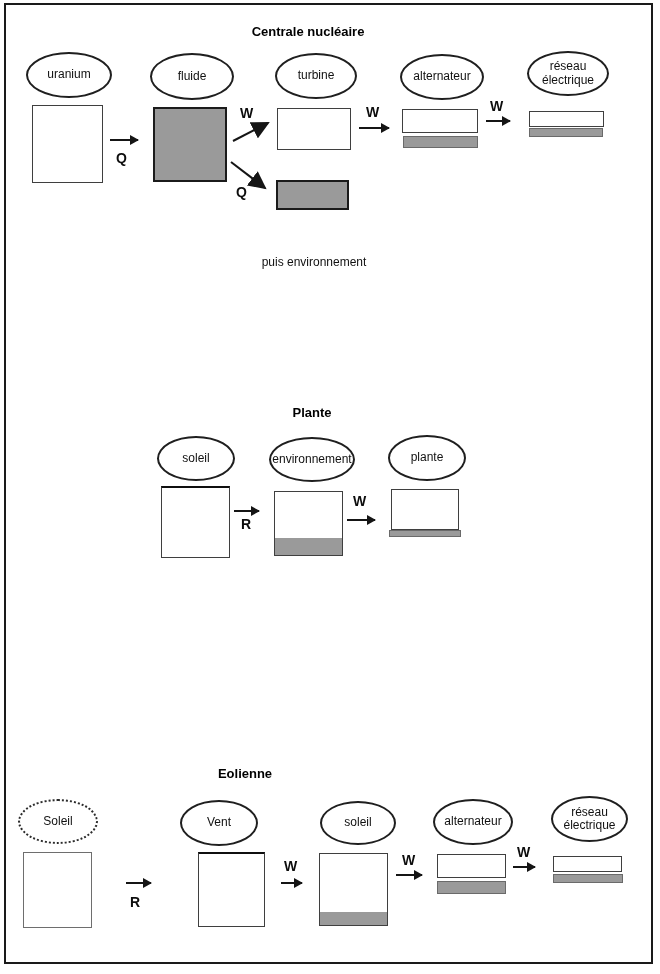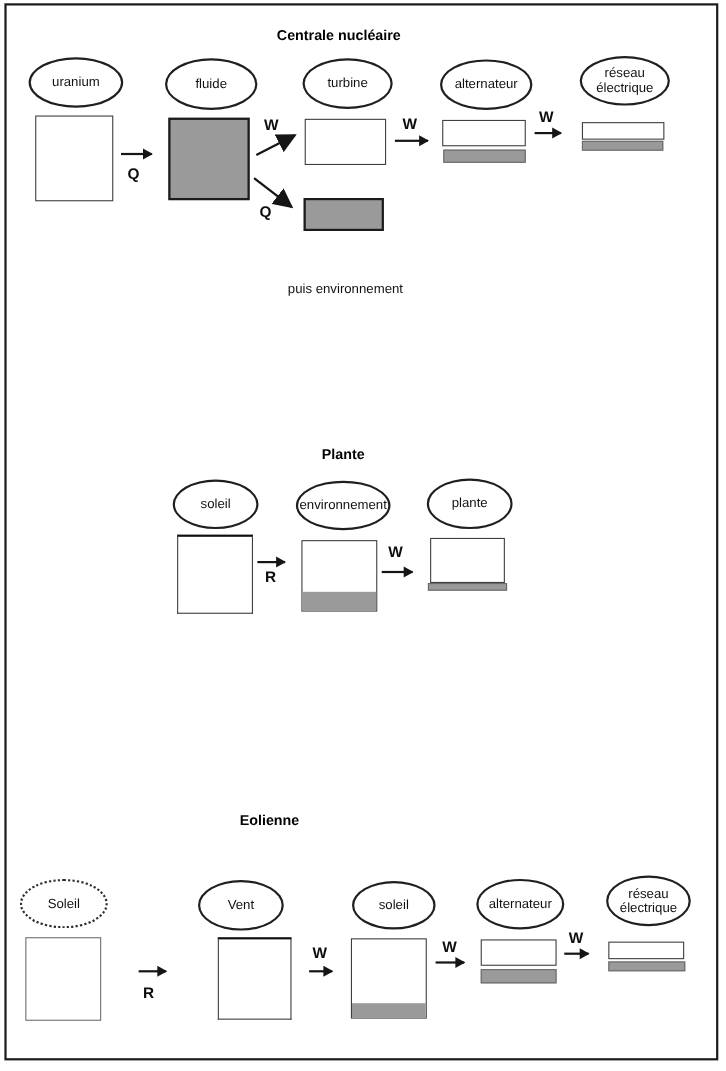--- a/index.html
+++ b/index.html
@@ -105,21 +105,21 @@
   </div>
   <div class="box" style="left:391px;top:489px;width:68px;height:41px;"></div>
   <div class="bar" style="left:389px;top:530px;width:72px;height:7px;"></div>
 
   <div class="arr" style="left:234px;top:510px;width:25px;"></div>
   <div class="elabel" style="left:241px;top:516px;">R</div>
 
   <div class="arr" style="left:347px;top:519px;width:28px;"></div>
   <div class="elabel" style="left:353px;top:493px;">W</div>
 
-  <div class="title" style="left:195px;top:738px;width:100px;">Eolienne</div>
+  <div class="title" style="left:195px;top:766px;width:100px;">Eolienne</div>
 
   <div class="ellipse dotted" style="left:18px;top:799px;width:80px;height:45px;">
     <span>Soleil</span>
   </div>
   <div class="ellipse" style="left:180px;top:800px;width:78px;height:46px;">
     <span>Vent</span>
   </div>
   <div class="ellipse" style="left:320px;top:801px;width:76px;height:44px;">
     <span>soleil</span>
   </div>

